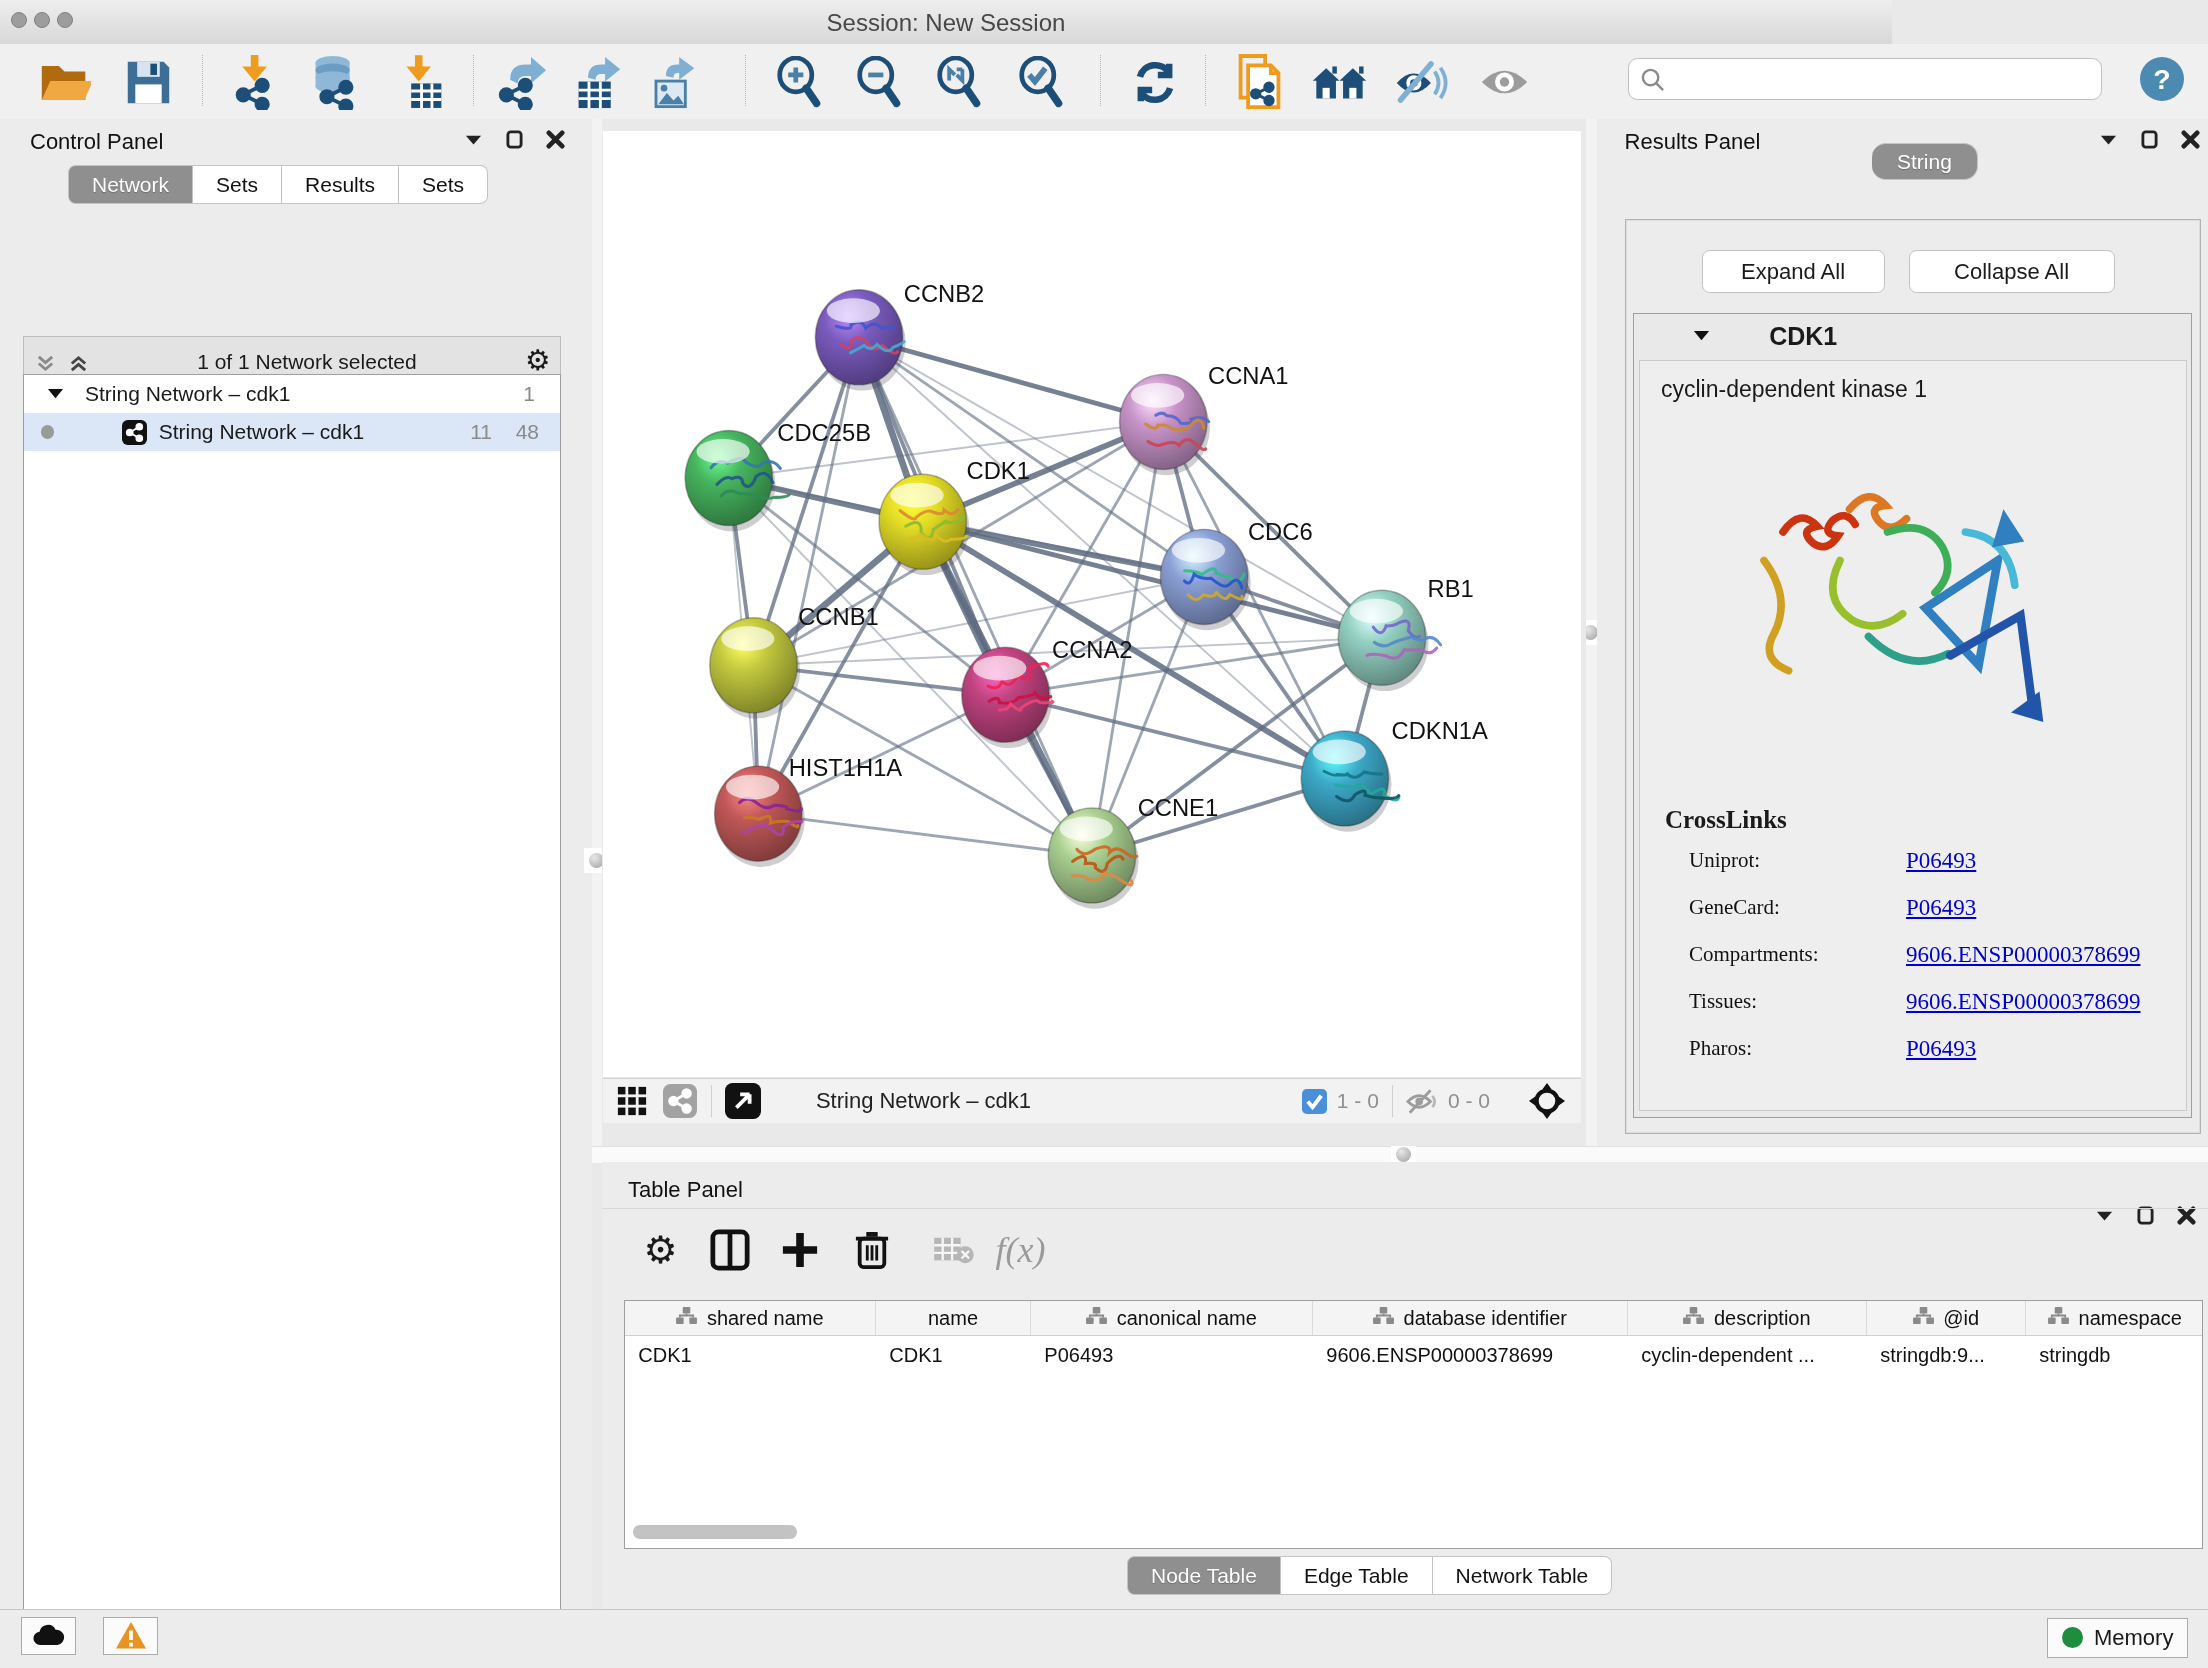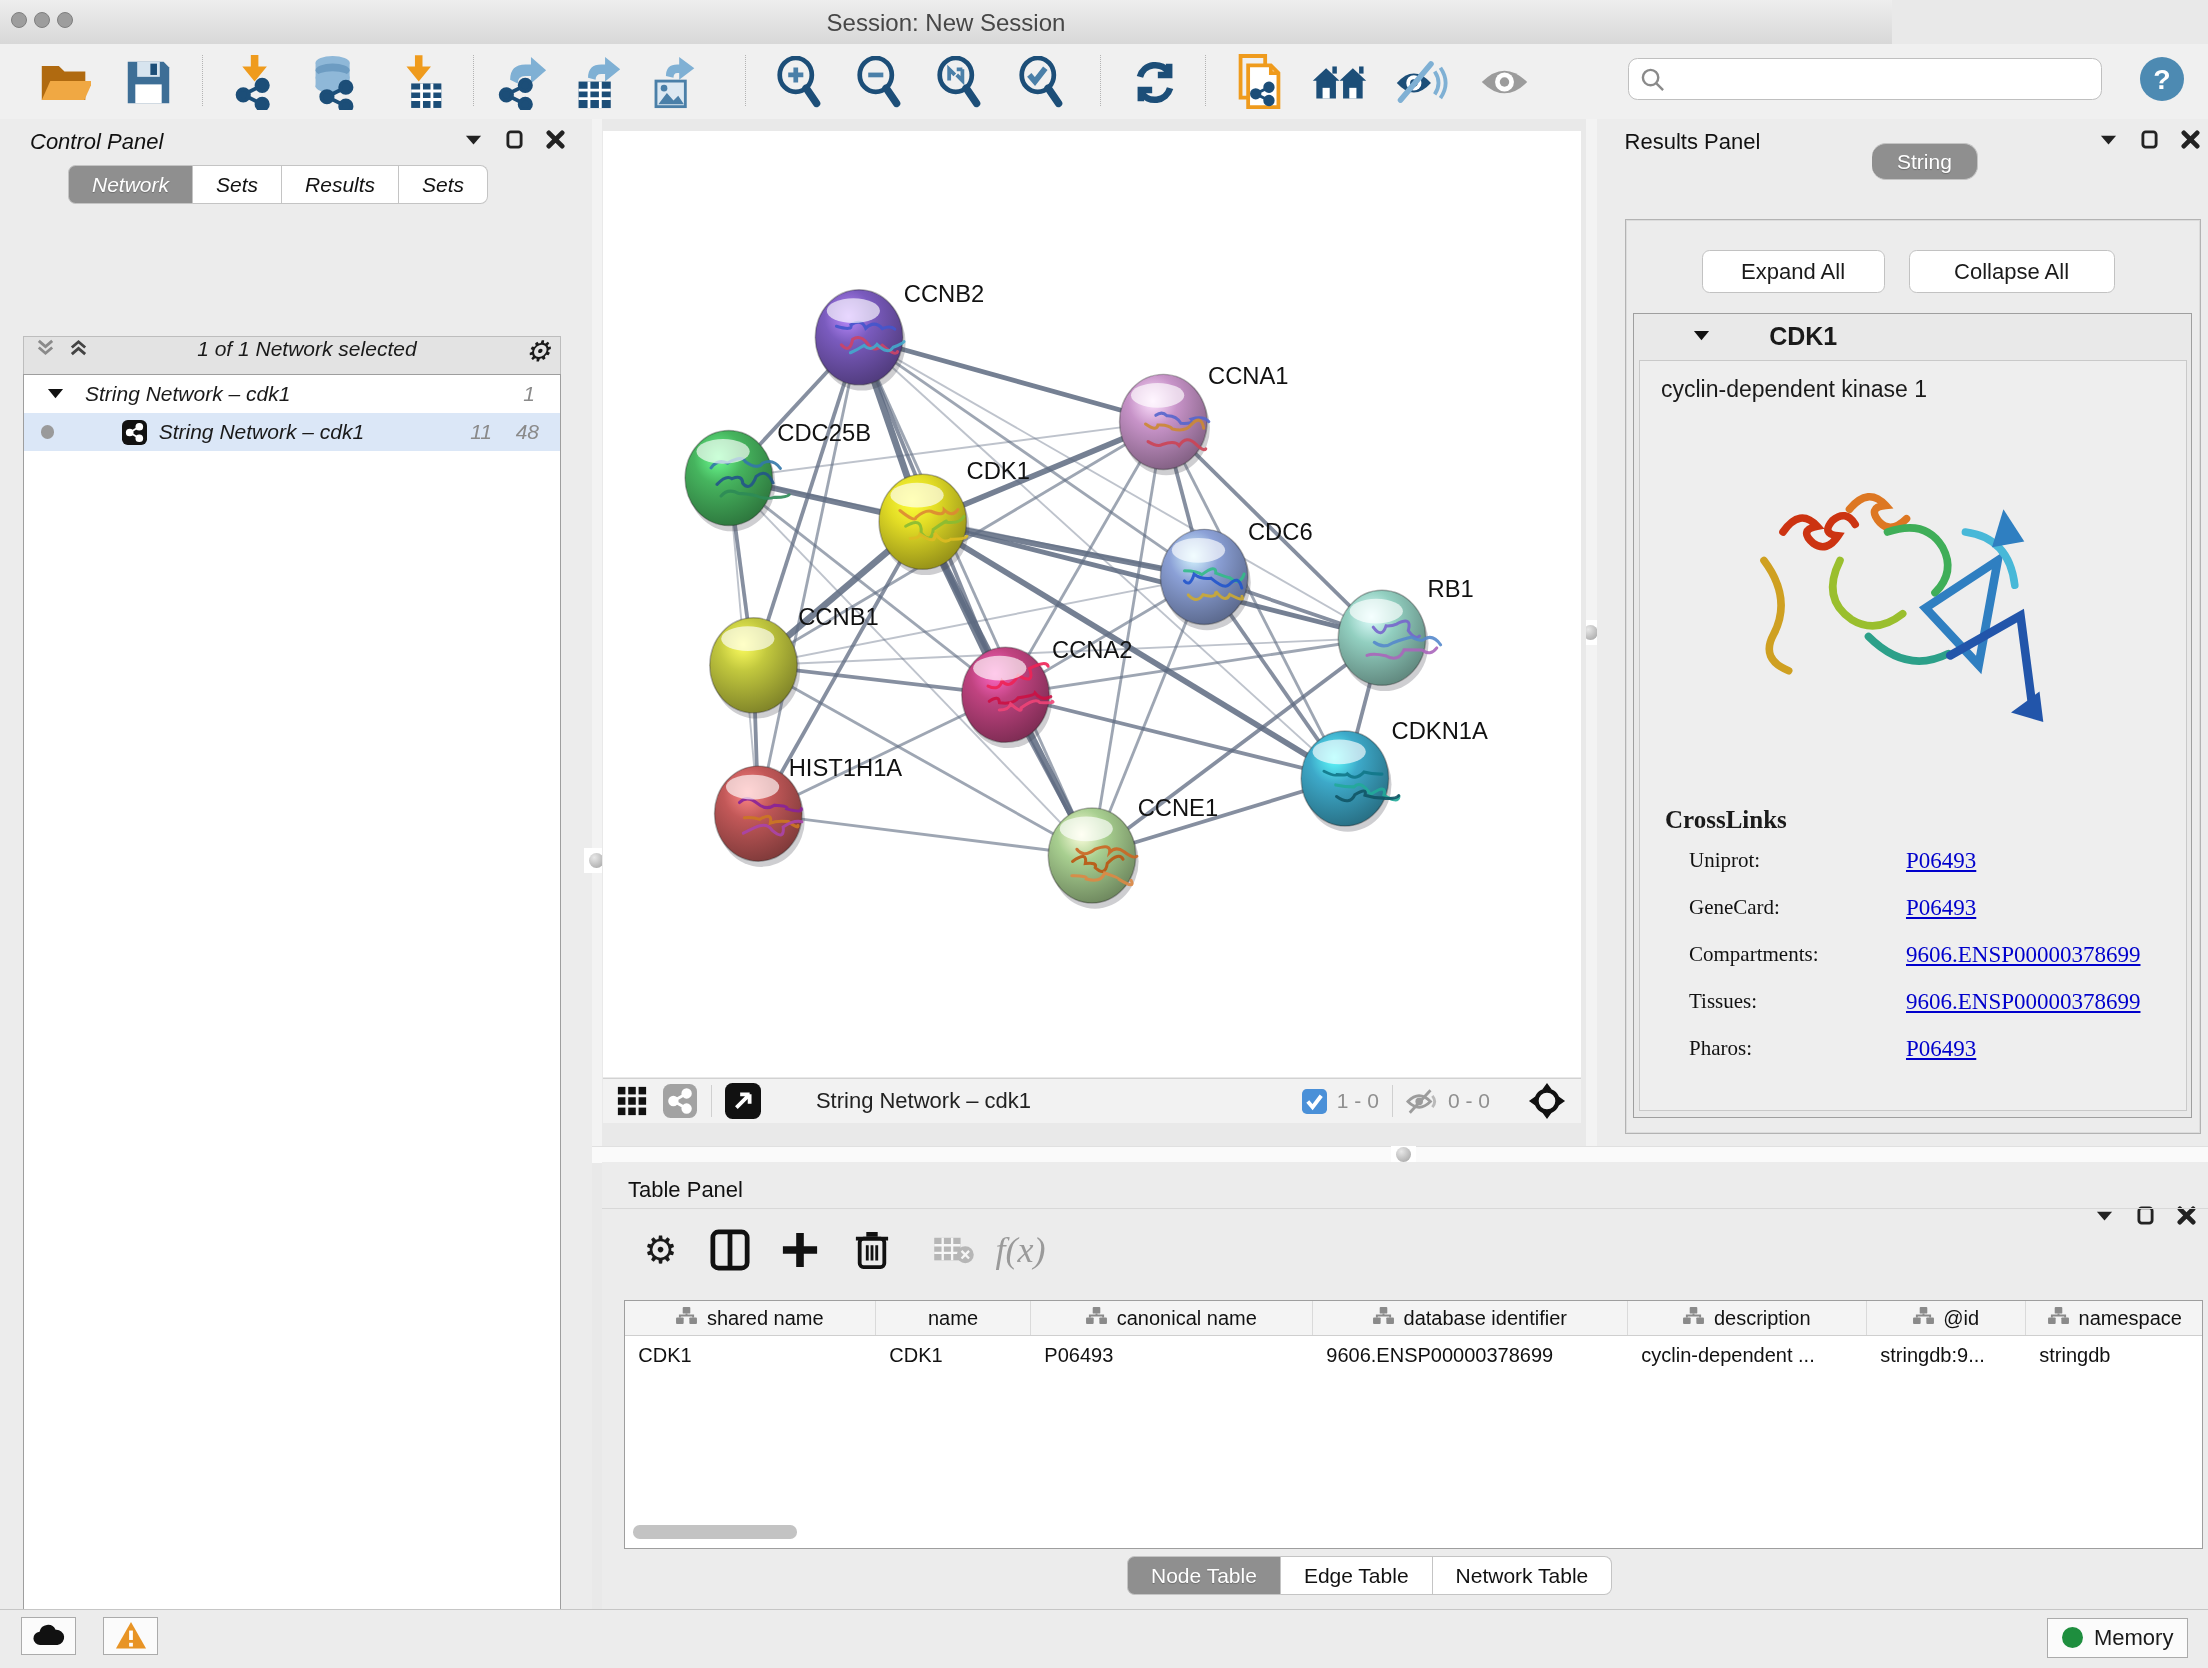--- a/index.html
+++ b/index.html
@@ -32,24 +32,24 @@
   .panel-title{font-size:22px;color:#111;}
   .panel-ctrl{position:absolute;display:flex;gap:23px;align-items:center;font-size:21px;color:#111;}
   .tabs{display:flex;}
   .tab{background:#ffffff;border:1px solid #c4c4c4;border-left-width:0;
     font-size:21px;color:#111;padding:6.7px 23px;white-space:nowrap;}
   .tab:first-child{border-left-width:1px;border-radius:7.6px 0 0 7.6px;}
   .tab:last-child{border-radius:0 7.6px 7.6px 0;}
   .tab.selected{background:#8f8f8f;color:#ffffff;text-shadow:0 1px 1px rgba(0,0,0,.25);}
 
   
-  #control-panel{left:0;top:119px;width:592px;height:1490px;background:#ececec;font-style:italic;}
+  #control-panel{left:0;top:119px;width:592px;height:1490px;background:#ececec;}
   #cp-subheader{left:23px;top:217px;width:538px;height:38px;background:#e3e3e3;
     border:1px solid #bdbdbd;border-bottom:none;box-sizing:border-box;
-    display:flex;align-items:flex-start;}
+    display:flex;align-items:flex-end;}
   #cp-list{left:23px;top:255px;width:538px;height:1339px;background:#ffffff;
     border:1px solid #9e9e9e;box-sizing:border-box;font-size:21px;}
   .tree-row{height:38px;display:flex;align-items:center;position:relative;}
   .tree-row.selected{background:#dbe7f7;}
   .count{color:#8a8a8a;}
 
   
   #network-area{left:602px;top:119px;width:984px;height:1027px;background:#e9e9e9;}
   #net-canvas{left:1px;top:12.4px;width:978px;height:946px;background:#ffffff;}
   #net-toolbar{left:1px;top:959px;width:978px;height:44px;background:#f2f2f2;

